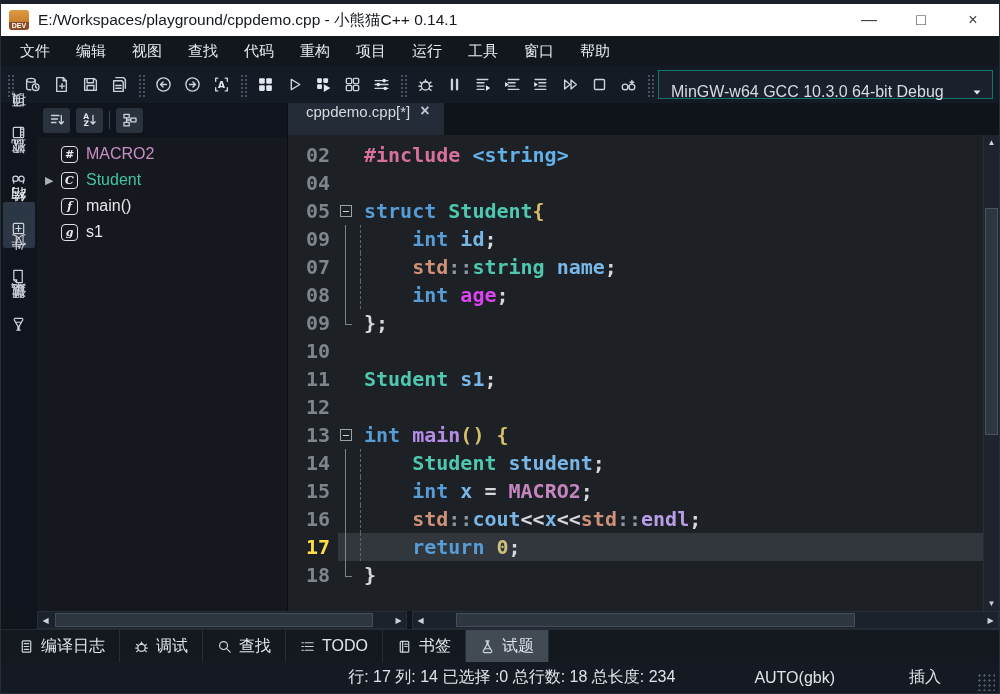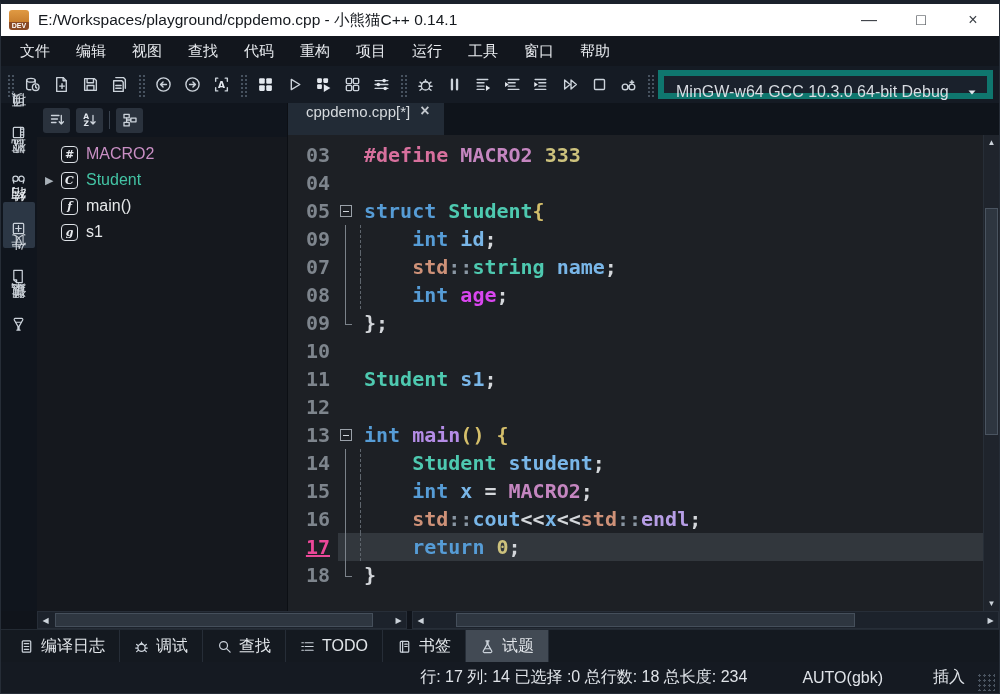--- a/index.html
+++ b/index.html
@@ -25,21 +25,21 @@
 
   
   .toolbar { height:37px; background:#151b24; display:flex; align-items:center; padding:0 6px 0 2px; flex:none; }
   .grip { width:9px; height:24px; margin:0 3px; flex:none;
     background-image:radial-gradient(#47525f 1px, transparent 1.2px); background-size:4px 4px; background-position:1px 1px; }
   .tbtn { width:29px; height:28px; display:flex; align-items:center; justify-content:center; border-radius:3px; flex:none; }
   .tbtn svg { display:block; }
   svg .st { stroke:#ccd3db; fill:none; stroke-width:1.3; stroke-linecap:round; stroke-linejoin:round; }
   svg .fl { fill:#e3e8ee; stroke:none; }
   svg .tfill { fill:#e3e8ee; stroke:none; font-weight:bold; font-family:"DejaVu Sans",sans-serif; }
-  .compiler-select { margin-left:auto; width:356px; height:29px; background:#1a212c; border:6px solid #0f766e;
+  .compiler-select { margin-left:auto; width:356px; height:29px; background:#1a212c; border:1px solid #0f766e;
     display:flex; align-items:center; padding:14px 8px 0 12px; }
   .compiler-select .txt { color:#d8dce2; font-size:16px; flex:1; white-space:nowrap; }
 
   
   .main { flex:1; display:flex; flex-direction:column; min-height:0; }
   .main-row { flex:1; display:flex; min-height:0; }
 
   
   .tabstrip { width:36px; background:#10151d; display:flex; flex-direction:column; align-items:stretch; flex:none; padding-top:2px; }
   .vtab { writing-mode:vertical-rl; transform:rotate(180deg); display:flex; align-items:center; justify-content:center;
@@ -73,21 +73,21 @@
   .line { display:flex; height:28px; line-height:28px; white-space:pre; }
   .ln { width:50px; text-align:right; padding-right:8px; color:#7e858d; flex:none; }
   .fold { width:18px; position:relative; flex:none; }
   .fold .fbox { position:absolute; left:2px; top:8px; width:12px; height:12px; border:1px solid #9aa1a9; background:#1d2025; }
   .fold .fbox::after { content:""; position:absolute; left:2px; right:2px; top:5px; border-top:1.4px solid #cfd5db; }
   .fold .fline { position:absolute; left:7px; top:0; bottom:0; border-left:1px solid #7b828a; }
   .fold .fend { position:absolute; left:7px; top:0; height:16px; width:7px; border-left:1px solid #7b828a; border-bottom:1px solid #7b828a; }
   .codetext { flex:1; padding-left:8px; position:relative; }
   .line.g .codetext::before { content:""; position:absolute; left:4px; top:0; bottom:0; border-left:1px dashed #5e656d; }
   .line.hl .fold, .line.hl .codetext { background:#32373d; }
-  .line.hl .ln { color:#ec4899;text-decoration:underline; }
+  .line.hl .ln { color:#fde047; }
 
   .vscroll { width:16px; background:#1f242c; border-left:1px solid #272e37; display:flex; flex-direction:column; flex:none; }
   .sbtn { height:15px; display:flex; align-items:center; justify-content:center; color:#ccd3da; font-size:8px; flex:none; }
   .vtrack { flex:1; position:relative; }
   .vthumb { position:absolute; left:1px; right:1px; top:13%; height:51%; background:#2e3640; border:1px solid #4a5460; }
 
   
   .scrollrow { height:18px; display:flex; flex:none; background:#10141b; }
   .hscroll { height:18px; background:#1c222b; border:1px solid #272e38; display:flex; align-items:stretch; }
   .hscroll .sbtn { width:15px; height:auto; }
@@ -95,21 +95,21 @@
   .hthumb { position:absolute; top:1px; bottom:1px; background:#2e3640; border:1px solid #454f5b; }
 
   
   .bottombar { height:33px; background:#141920; display:flex; align-items:stretch; padding-left:4px; flex:none; border-top:1px solid #232a33; }
   .btab { display:flex; align-items:center; gap:7px; padding:0 14px; border-right:1px solid #262d37;
     color:#e2e6ea; font-size:16px; }
   .btab.active { background:#424a54; }
 
   
   .statusbar { height:31px; background:#151a22; display:flex; align-items:center; justify-content:flex-end;
-    color:#dfe3e8; font-size:16px; flex:none; }
+    color:#dfe3e8; font-size:16px; flex:none;gap:24px; }
   .statusbar .enc { margin-left:55px; }
   .statusbar .mode { margin-left:50px; }
   .rgrip { width:18px; height:18px; margin:8px 4px 0 12px;
     background-image:radial-gradient(#4a5460 1.2px, transparent 1.4px); background-size:5px 5px; }
 </style>
 </head>
 <body>
 
 <div class="window">
 
@@ -374,21 +374,21 @@
 
       <div class="editor-col">
         <div class="tabbar">
           <div class="etab">
             <span class="name">cppdemo.cpp[*]</span>
             <span class="close">×</span>
           </div>
         </div>
         <div class="editor-body">
           <div class="codewrap" id="code">
-              <div class="line"><span class="ln">03</span><span class="fold"></span><span class="codetext"><span style="color: rgb(215, 112, 157);">#define</span><span style="color: rgb(212, 215, 219);"> </span><span style="color: rgb(197, 134, 192);">MACRO2</span><span style="color: rgb(212, 215, 219);"> </span><span style="color: rgb(205, 194, 125);">333</span></span></div>
+              <div class="line"><span class="ln">02</span><span class="fold"></span><span class="codetext"><span style="color: rgb(215, 112, 157);">#include</span><span style="color: rgb(212, 215, 219);"> </span><span style="color: rgb(98, 176, 232);">&lt;string&gt;</span></span></div>
               <div class="line"><span class="ln">04</span><span class="fold"></span><span class="codetext"></span></div>
               <div class="line"><span class="ln">05</span><span class="fold"><span class="fbox"></span></span><span class="codetext"><span style="color: rgb(86, 156, 214);">struct</span><span style="color: rgb(212, 215, 219);"> </span><span style="color: rgb(78, 201, 176);">Student</span><span style="color: rgb(213, 191, 107);">{</span></span></div>
               <div class="line g"><span class="ln">09</span><span class="fold"><span class="fline"></span></span><span class="codetext"><span style="color: rgb(212, 215, 219);">    </span><span style="color: rgb(86, 156, 214);">int</span><span style="color: rgb(212, 215, 219);"> </span><span style="color: rgb(121, 182, 232);">id</span><span style="color: rgb(212, 215, 219);">;</span></span></div>
               <div class="line g"><span class="ln">07</span><span class="fold"><span class="fline"></span></span><span class="codetext"><span style="color: rgb(212, 215, 219);">    </span><span style="color: rgb(206, 145, 120);">std</span><span style="color: rgb(138, 150, 163);">::</span><span style="color: rgb(78, 201, 176);">string</span><span style="color: rgb(212, 215, 219);"> </span><span style="color: rgb(121, 182, 232);">name</span><span style="color: rgb(212, 215, 219);">;</span></span></div>
               <div class="line g"><span class="ln">08</span><span class="fold"><span class="fline"></span></span><span class="codetext"><span style="color: rgb(212, 215, 219);">    </span><span style="color: rgb(86, 156, 214);">int</span><span style="color: rgb(212, 215, 219);"> </span><span style="color: #d946ef;">age</span><span style="color: rgb(212, 215, 219);">;</span></span></div>
               <div class="line"><span class="ln">09</span><span class="fold"><span class="fend"></span></span><span class="codetext"><span style="color: rgb(212, 215, 219);">};</span></span></div>
               <div class="line"><span class="ln">10</span><span class="fold"></span><span class="codetext"></span></div>
               <div class="line"><span class="ln">11</span><span class="fold"></span><span class="codetext"><span style="color: rgb(78, 201, 176);">Student</span><span style="color: rgb(212, 215, 219);"> </span><span style="color: rgb(121, 182, 232);">s1</span><span style="color: rgb(212, 215, 219);">;</span></span></div>
               <div class="line"><span class="ln">12</span><span class="fold"></span><span class="codetext"></span></div>
               <div class="line"><span class="ln">13</span><span class="fold"><span class="fbox"></span></span><span class="codetext"><span style="color: rgb(86, 156, 214);">int</span><span style="color: rgb(212, 215, 219);"> </span><span style="color: rgb(180, 140, 230);">main</span><span style="color: rgb(213, 191, 107);">()</span><span style="color: rgb(212, 215, 219);"> </span><span style="color: rgb(213, 191, 107);">{</span></span></div>

